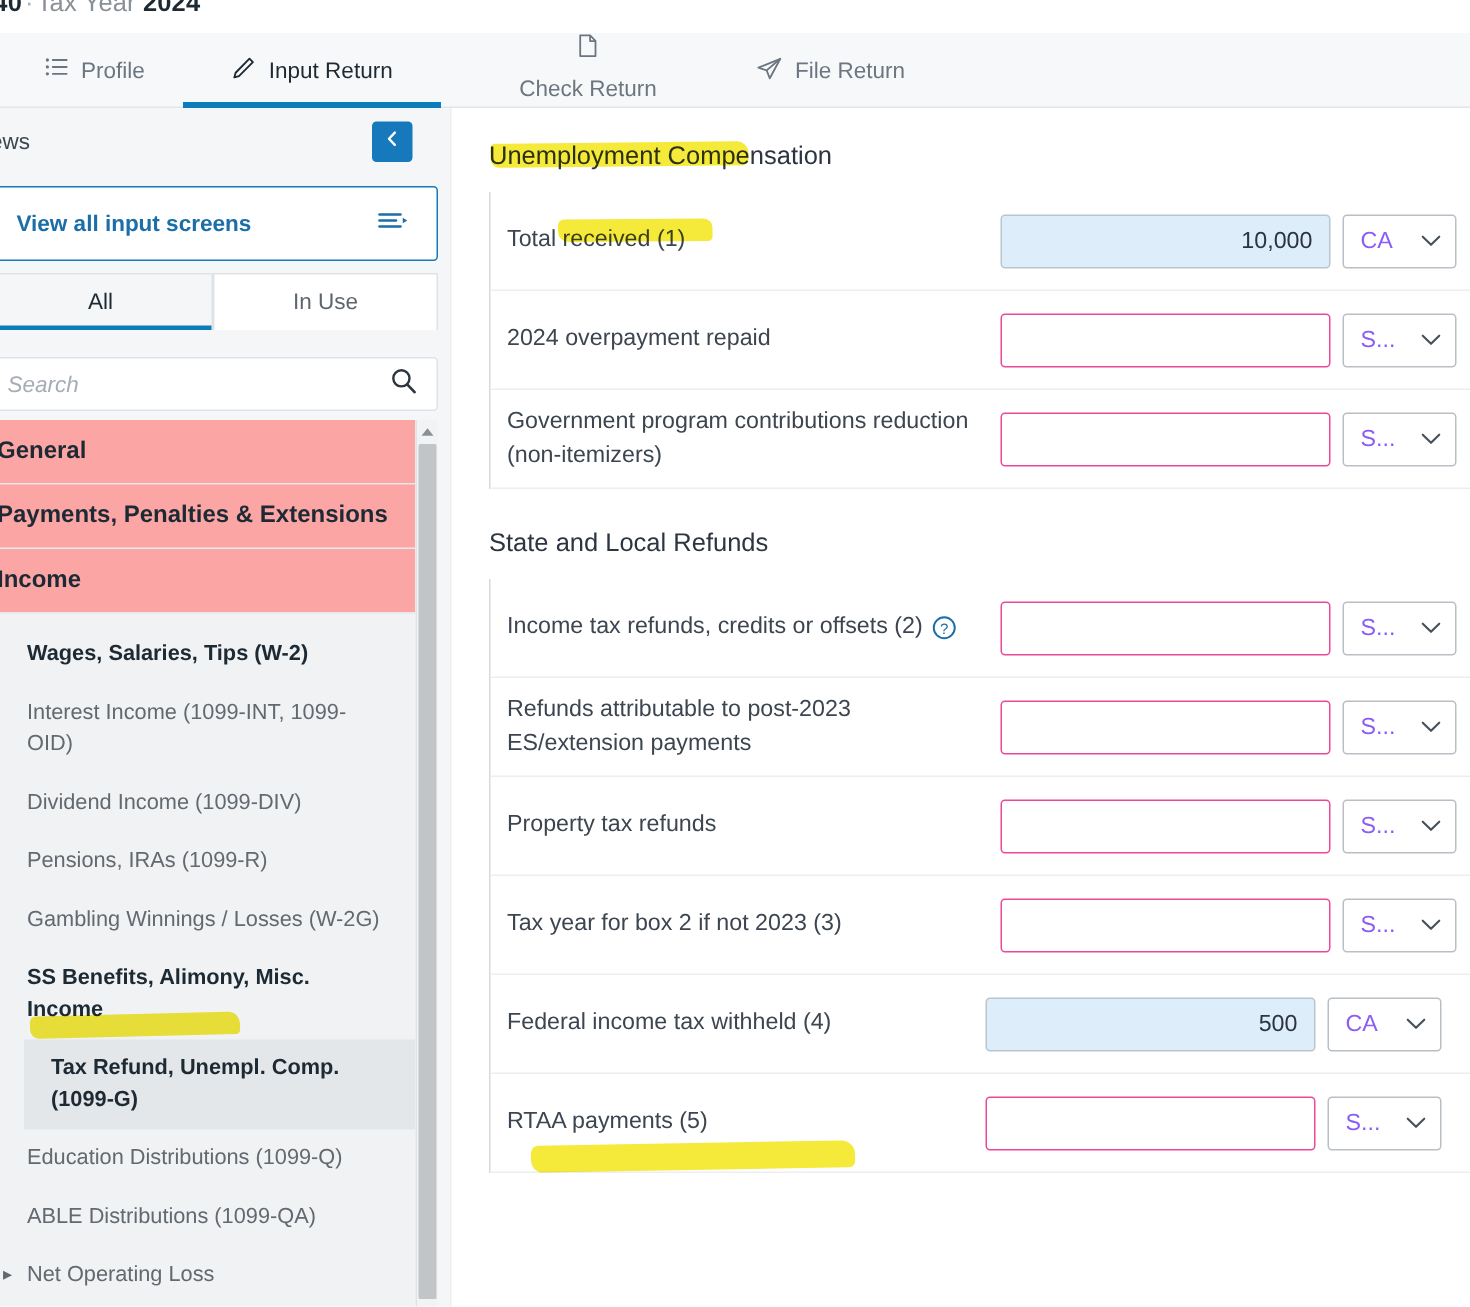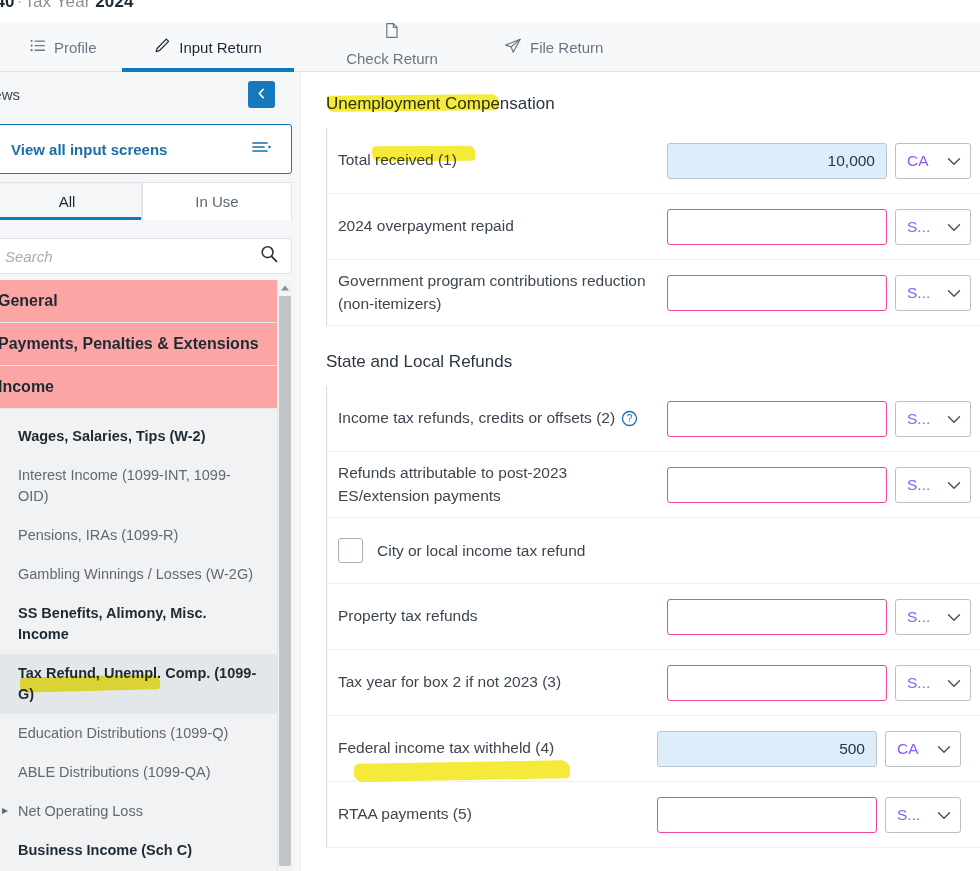--- a/index.html
+++ b/index.html
@@ -211,20 +211,21 @@
     padding: 9px 18px 9px 18px;
     line-height: 1.45;
     cursor: pointer;
     position: relative;
   }
   .nav-item.inuse { color: #1d2a33; font-weight: bold; }
   .nav-item.selected {
     background: #e4e7ea;
     color: #1d2a33;
     font-weight: bold;
+    margin-left: 16px;
   }
   .nav-item.expandable { padding-left: 18px; }
   .nav-item .caret {
     position: absolute;
     left: 2px;
     top: 10px;
     font-size: 12px;
     color: #62696f;
   }
 
@@ -495,20 +496,21 @@
       <div class="nav-group-label">Payments, Penalties &amp; Extensions</div>
     </div>
 
     <div class="nav-group">
       <div class="nav-group-label">Income</div>
     </div>
 
     <div class="nav-sub">
       <div class="nav-item inuse">Wages, Salaries, Tips (W-2)</div>
       <div class="nav-item">Interest Income (1099-INT, 1099-OID)</div>
+      <div class="nav-item">Dividend Income (1099-DIV)</div>
       <div class="nav-item">Pensions, IRAs (1099-R)</div>
       <div class="nav-item">Gambling Winnings / Losses (W-2G)</div>
       <div class="nav-item inuse">SS Benefits, Alimony, Misc. Income</div>
       <div class="nav-item selected">Tax Refund, Unempl. Comp. (1099-G)</div>
       <div class="nav-item">Education Distributions (1099-Q)</div>
       <div class="nav-item">ABLE Distributions (1099-QA)</div>
       <div class="nav-item expandable">
         <span class="caret">▸</span>
         <span>Net Operating Loss</span>
       </div>
@@ -603,26 +605,20 @@
       <div class="select">
         <span>S...</span>
         <span>
           <svg width="14" height="9" viewBox="0 0 14 9">
               <path d="M1.5 1.8 L7 7.2 L12.5 1.8" fill="none" stroke="#44505a" stroke-width="1.4" stroke-linecap="round" stroke-linejoin="round"></path>
             </svg>
         </span>
       </div>
     </div>
 
-    <div class="row">
-      <div class="checkbox-row">
-        <div class="checkbox"></div>
-        <span class="checkbox-label">City or local income tax refund</span>
-      </div>
-    </div>
 
     <div class="row">
       <div class="row-label">Property tax refunds</div>
       <div class="field"></div>
       <div class="select">
         <span>S...</span>
         <span>
           <svg width="14" height="9" viewBox="0 0 14 9">
               <path d="M1.5 1.8 L7 7.2 L12.5 1.8" fill="none" stroke="#44505a" stroke-width="1.4" stroke-linecap="round" stroke-linejoin="round"></path>
             </svg>

